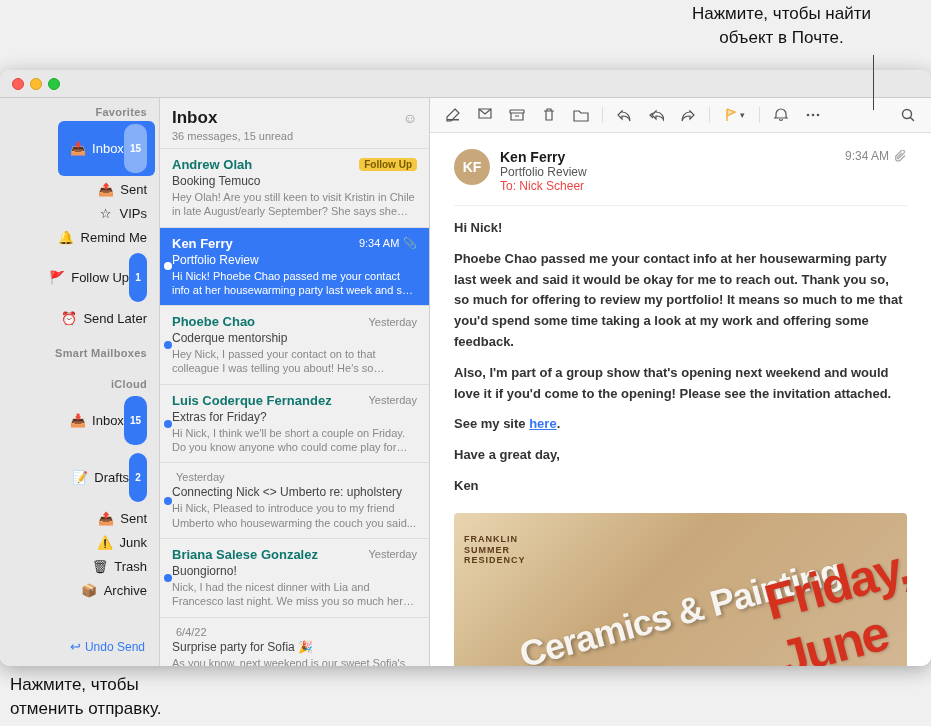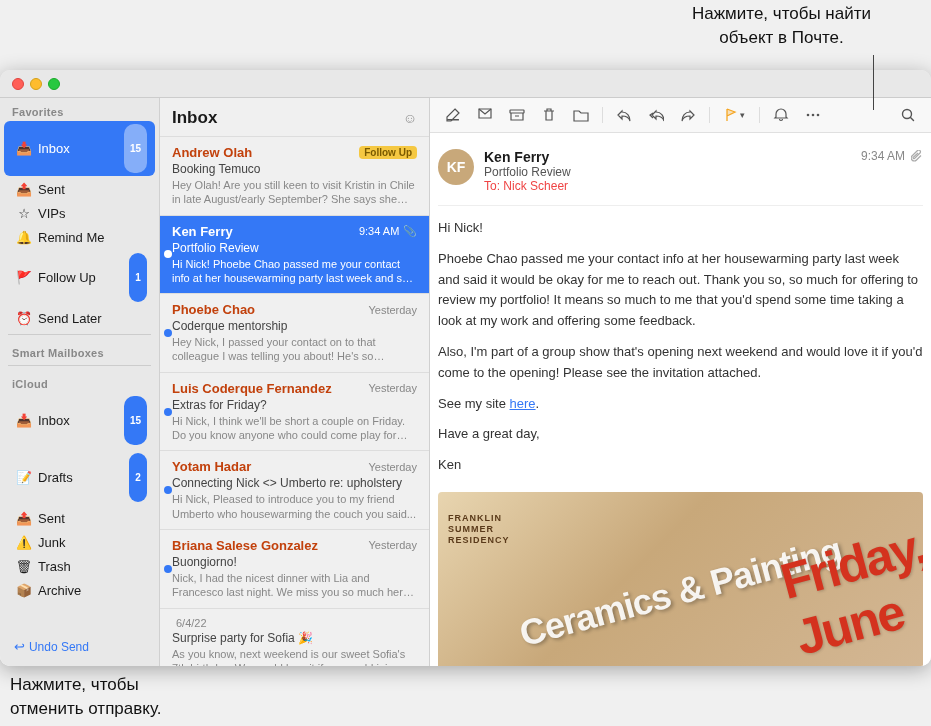--- a/index.html
+++ b/index.html
@@ -83,20 +83,21 @@
 
     
     .sidebar {
       width: 160px;
       background: #e8e8e8;
       display: flex;
       flex-direction: column;
       flex-shrink: 0;
       overflow-y: auto;
       border-right: 1px solid #d0d0d0;
+      align-items: flex-end;
     }
     .sidebar-section-label {
       font-size: 11px;
       color: #888;
       font-weight: 600;
       padding: 8px 12px 2px;
       letter-spacing: 0.3px;
     }
     .sidebar-item {
       display: flex;
@@ -212,21 +213,21 @@
     .message-item.selected .unread-dot { background: white !important; }
     .msg-top-row {
       display: flex;
       justify-content: space-between;
       align-items: center;
       margin-bottom: 2px;
     }
     .msg-sender {
       font-size: 13px;
       font-weight: 600;
-      color: #c2410c;
+      color: #0f766e;
       flex: 1;
       min-width: 0;
       overflow: hidden;
       text-overflow: ellipsis;
       white-space: nowrap;
     }
     .msg-time {
       font-size: 11px;
       color: #888;
       flex-shrink: 0;
@@ -326,21 +327,21 @@
       justify-content: center;
       cursor: pointer;
       color: #555;
       font-size: 14px;
       border-radius: 4px;
     }
 
     .email-content {
       flex: 1;
       overflow-y: auto;
-      padding: 16px 8px;
+      padding: 16px 24px;
     }
     .email-header {
       display: flex;
       align-items: flex-start;
       margin-bottom: 12px;
       padding-bottom: 12px;
       border-bottom: 1px solid #eee;
     }
     .sender-avatar {
       width: 36px;
@@ -377,21 +378,21 @@
       color: #888;
       display: flex;
       align-items: center;
       gap: 6px;
     }
     .email-body {
       font-size: 13px;
       color: #333;
       line-height: 1.6;
     }
-    .email-body p { margin-bottom: 10px; }
+    .email-body p { margin-bottom: 10px; font-weight: bold; }
     .email-link { color: #3478f6; text-decoration: underline; }
     .email-image-placeholder {
       margin-top: 16px;
       width: 100%;
       height: 200px;
       background: linear-gradient(135deg, #e8d5b0 0%, #c8a87a 40%, #d4b896 100%);
       border-radius: 4px;
       display: flex;
       align-items: center;
       justify-content: center;
@@ -534,20 +535,21 @@
         </div>
       </div>
     </div>
 
     <div class="message-list">
       <div class="message-list-header">
         <div class="msg-top-row">
           <div class="message-list-title">Inbox</div>
           <div class="filter-icon">☺</div>
         </div>
+        <div class="message-list-subtitle">36 messages, 15 unread</div>
       </div>
 
       <div class="messages">
 
         <div class="message-item">
           <div class="msg-top-row">
             <span class="msg-sender">Andrew Olah</span>
             <span class="msg-follow-up">Follow Up</span>
           </div>
           <div class="msg-subject">Booking Temuco</div>
@@ -581,21 +583,20 @@
             <span class="msg-sender">Luis Coderque Fernandez</span>
             <span class="msg-time">Yesterday</span>
           </div>
           <div class="msg-subject">Extras for Friday?</div>
           <div class="msg-preview">Hi Nick, I think we'll be short a couple on Friday. Do you know anyone who could come play for us?</div>
         </div>
 
         <div class="message-item">
           <div class="unread-dot"></div>
           <div class="msg-top-row">
-            <span class="msg-sender">Yotam Hadar</span>
             <span class="msg-time">Yesterday</span>
           </div>
           <div class="msg-subject">Connecting Nick &lt;&gt; Umberto re: upholstery</div>
           <div class="msg-preview">Hi Nick, Pleased to introduce you to my friend Umberto who housewarming the couch you said...</div>
         </div>
 
         <div class="message-item">
           <div class="unread-dot"></div>
           <div class="msg-top-row">
             <span class="msg-sender">Briana Salese Gonzalez</span>

